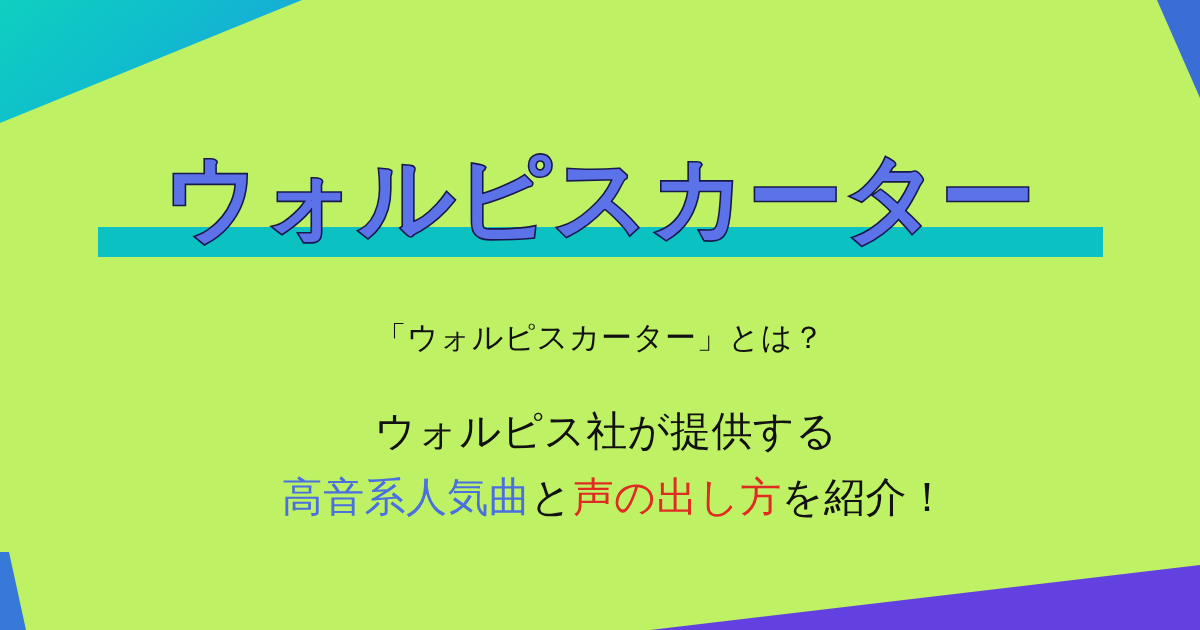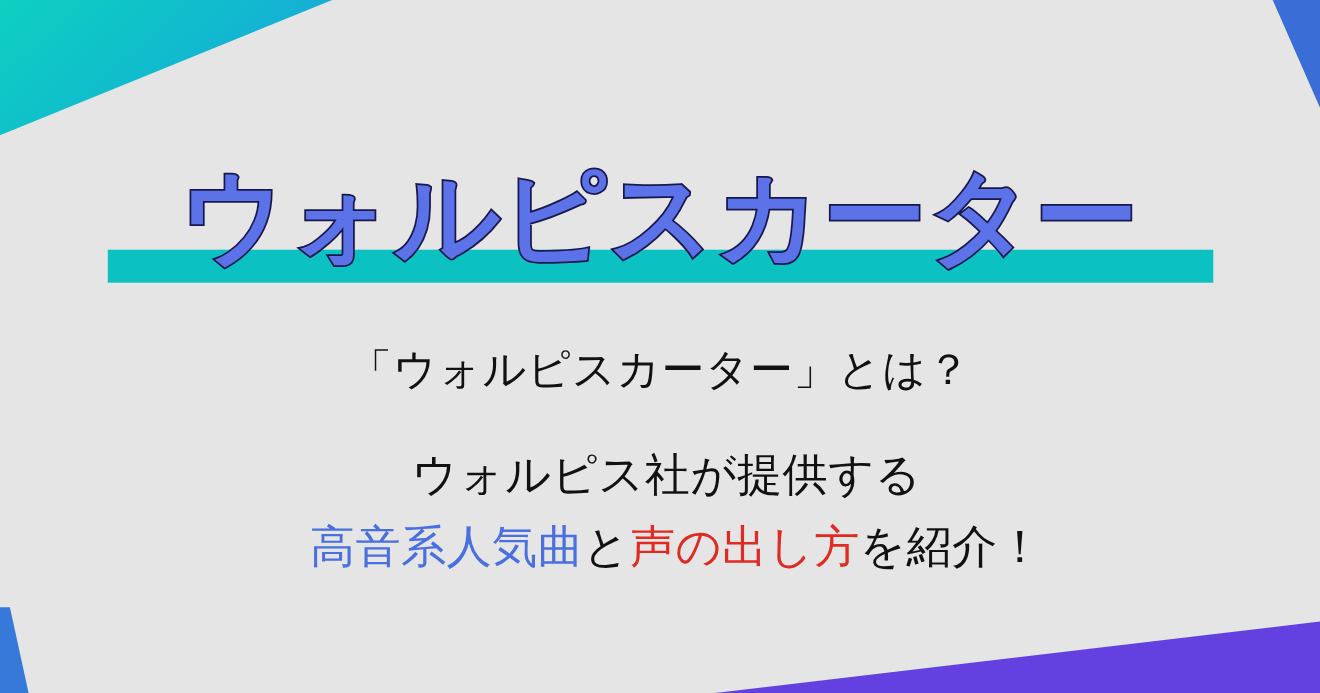--- a/index.html
+++ b/index.html
@@ -5,21 +5,21 @@
   html, body {
     margin: 0;
     padding: 0;
     background: #ffffff;
   }
   #canvas {
     position: relative;
     width: 1200px;
     height: 630px;
     overflow: hidden;
-    background: #e5e5e5;
+    background: #bef264;
     font-family: "Liberation Sans", "DejaVu Sans", sans-serif;
   }
 
   
   .deco {
     position: absolute;
     top: 0; left: 0;
     width: 1200px;
     height: 630px;
     pointer-events: none;
@@ -60,21 +60,21 @@
 
   
   .body-block {
     position: absolute;
     left: 0;
     top: 300px;
     width: 1200px;
     text-align: center;
   }
   .lead-line {
-    font-size: 39px;
+    font-size: 31px;
     line-height: 74px;
     color: #111111;
     font-weight: 400;
     letter-spacing: 0.02em;
     white-space: nowrap;
     font-family: "DejaVu Sans", "Liberation Sans", sans-serif;
     text-align: center;
   }
   .sub-line {
     font-size: 41px;

